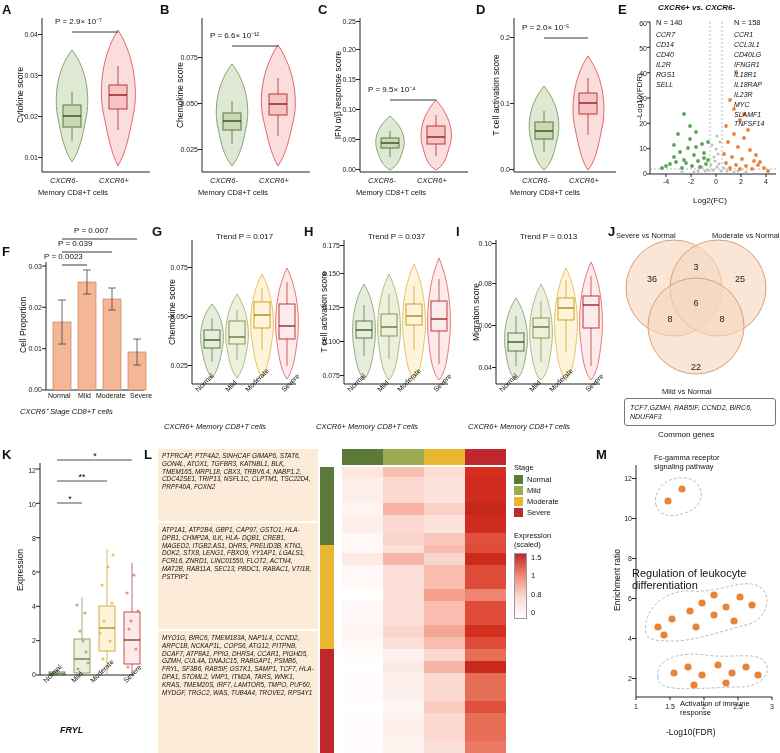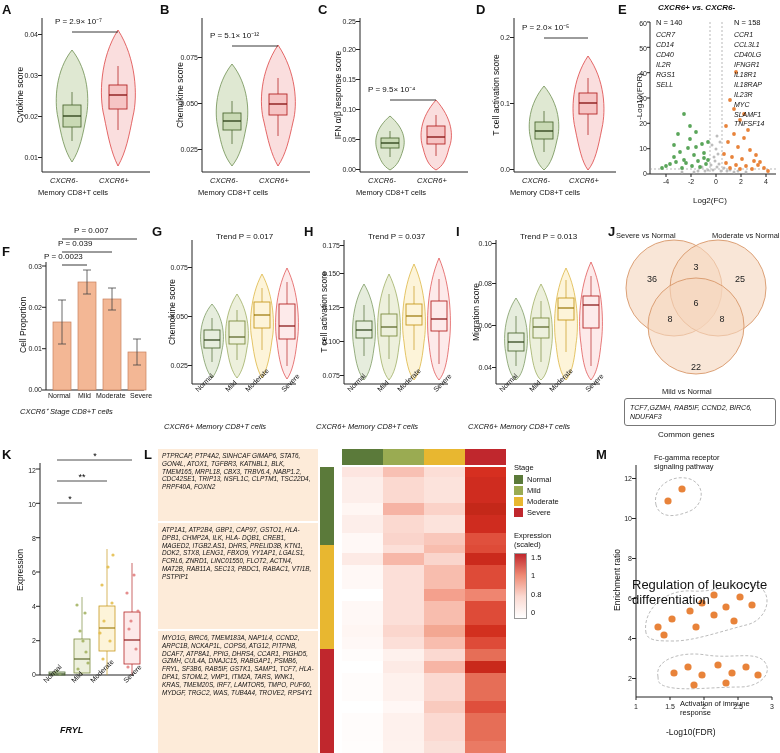--- a/index.html
+++ b/index.html
@@ -77,21 +77,21 @@
       <line x1="74" y1="113" x2="74" y2="101" stroke="#4f6b34" stroke-width="0.8"></line>
       <line x1="74" y1="130" x2="74" y2="144" stroke="#4f6b34" stroke-width="0.8"></line>
       <path d="M120,45 C102,72 101,104 106,122 C110,140 113,154 120,166 C128,154 131,140 135,122 C140,104 138,72 120,45 Z" fill="#fadede" stroke="#d44" stroke-width="0.8"></path>
       <rect x="111" y="94" width="18" height="21" fill="#f6c4c4" stroke="#b52727" stroke-width="0.9"></rect>
       <line x1="111" y1="104" x2="129" y2="104" stroke="#8c1b1b" stroke-width="1.4"></line>
       <line x1="120" y1="94" x2="120" y2="78" stroke="#b52727" stroke-width="0.8"></line>
       <line x1="120" y1="115" x2="120" y2="136" stroke="#b52727" stroke-width="0.8"></line>
       <line x1="74" y1="46" x2="120" y2="46" stroke="#222" stroke-width="0.9"></line>
     </g>
   </svg>
-  <div class="pval" style="position:absolute;left:52px;top:29px;">P = 5.1× 10⁻¹²</div>
+  <div class="pval" style="position:absolute;left:52px;top:29px;">P = 6.6× 10⁻¹²</div>
   <div class="axtitle" style="position:absolute;left:-33px;top:90px;width:110px;transform:rotate(-90deg);text-align:center;">Chemokine score</div>
   <div class="ital smalltxt" style="position:absolute;left:52px;top:176px;">CXCR6-</div>
   <div class="ital smalltxt" style="position:absolute;left:101px;top:176px;">CXCR6+</div>
   <div class="smalltxt" style="position:absolute;left:40px;top:188px;">Memory CD8+T cells</div>
 </div>
 
 <div class="panel" style="left:316px;top:0px;width:160px;height:218px;">
   <div class="plabel" style="position:absolute;left:2px;top:2px;">C</div>
   <svg width="160" height="218">
     <g font-family="Liberation Sans, sans-serif">
@@ -838,19 +838,19 @@
           <circle cx="138" cy="228" r="3.6"></circle>
           <circle cx="152" cy="222" r="3.6"></circle>
         <circle cx="164" cy="230" r="3.6"></circle>
           <circle cx="100" cy="240" r="3.6"></circle>
           <circle cx="132" cy="238" r="3.6"></circle>
       </g>
     </g>
   </svg>
   <div style="position:absolute;left:60px;top:8px;font-size:7.5px;white-space:pre-line;">Fc-gamma receptor
 signaling pathway</div>
-  <div style="position:absolute;left:38px;top:132px;font-size:13px;white-space:pre-line;">Regulation of leukocyte
+  <div style="position:absolute;left:38px;top:122px;font-size:11px;white-space:pre-line;">Regulation of leukocyte
 differentiation</div>
   <div style="position:absolute;left:86px;top:254px;font-size:7.5px;white-space:pre-line;">Activation of immune
 response</div>
   <div class="axtitle" style="position:absolute;left:72px;top:282px;">-Log10(FDR)</div>
   <div class="axtitle" style="position:absolute;left:-42px;top:130px;width:130px;transform:rotate(-90deg);text-align:center;">Enrichment ratio</div>
 </div>
 
 </body></html>

